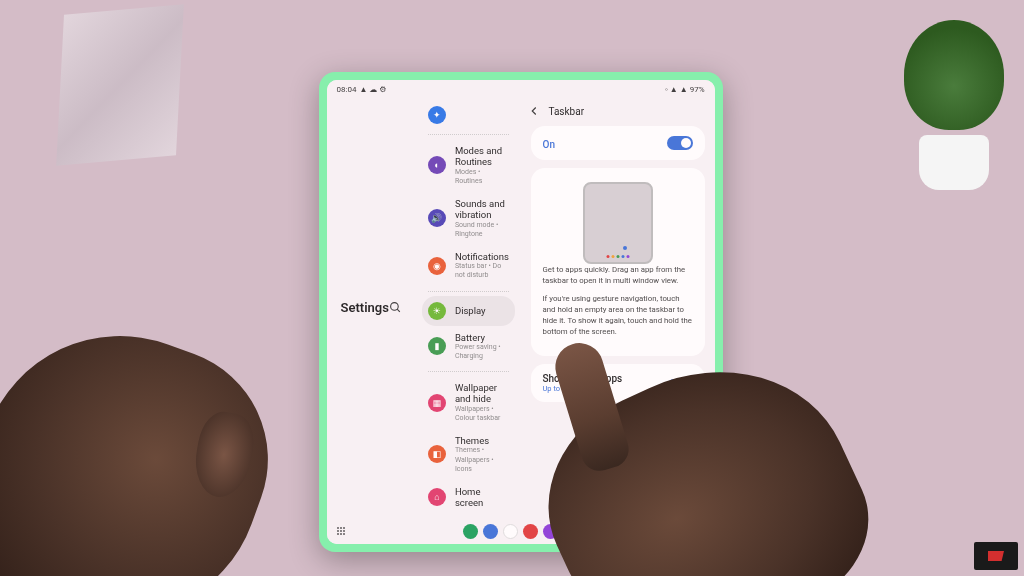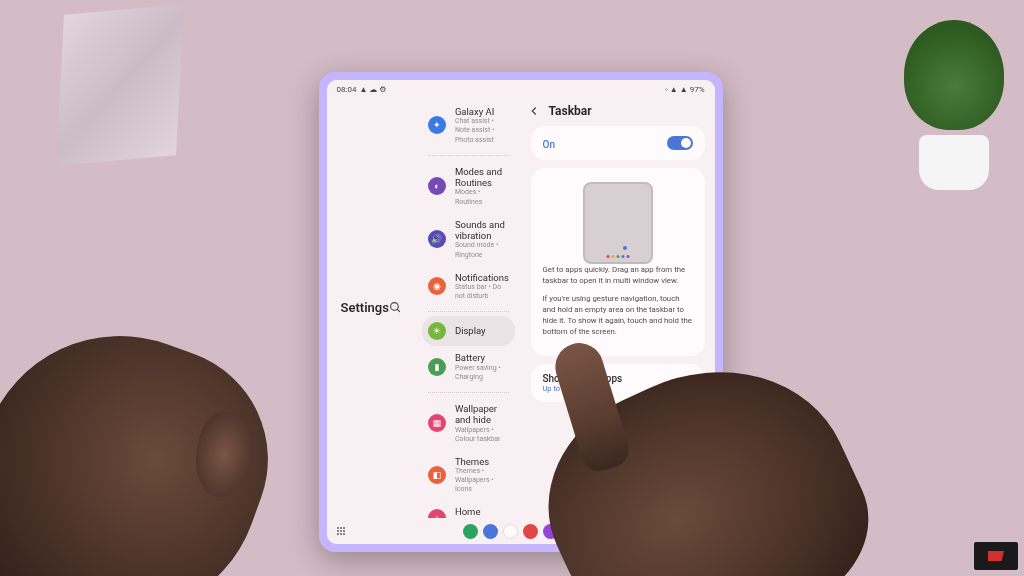--- a/index.html
+++ b/index.html
@@ -46,21 +46,21 @@
     bottom: 10px;
     left: 25px;
     width: 70px;
     height: 55px;
     background: #f5f5f5;
     border-radius: 8px 8px 20px 20px;
   }
   .tablet {
     width: 404px;
     height: 480px;
-    background: #c4b5fd;
+    background: #86efac;
     border-radius: 16px;
     padding: 8px;
     box-shadow: 0 8px 30px rgba(0,0,0,0.3);
     position: relative;
     margin-left: 17px;
   }
   .screen {
     width: 100%;
     height: 100%;
     background: #f8f4f6;
@@ -167,22 +167,22 @@
     flex-direction: column;
     padding: 2px 0 0 0;
   }
   .right-header {
     display: flex;
     align-items: center;
     gap: 8px;
     padding: 4px 14px 8px 6px;
   }
   .right-header h1 {
-    font-size: 12px;
-    font-weight: 700;
+    font-size: 10px;
+    font-weight: 400;
     color: #1a1a1a;
   }
   .back-chevron { width: 14px; height: 14px; }
   .detail-body {
     flex: 1;
     padding: 0 10px;
     display: flex;
     flex-direction: column;
     gap: 8px;
   }
@@ -386,24 +386,20 @@
         <div class="left-header">
           <h1>Settings</h1>
           <svg class="search-icon" viewBox="0 0 24 24" fill="none" stroke="#333" stroke-width="2">
               <circle cx="10" cy="10" r="7"></circle>
               <line x1="20" y1="20" x2="15" y2="15"></line>
             </svg>
         </div>
         <div class="settings-list">
           <div class="settings-item">
             <div class="item-icon" style="background:#2873e8">✦</div>
-            <div class="item-text">
-              <div class="item-title">Galaxy AI</div>
-              <div class="item-sub">Chat assist • Note assist • Photo assist</div>
-            </div>
           </div>
           <div class="divider"></div>
           <div class="settings-item">
             <div class="item-icon" style="background:#6a3fb5">◐</div>
             <div class="item-text">
               <div class="item-title">Modes and Routines</div>
               <div class="item-sub">Modes • Routines</div>
             </div>
           </div>
           <div class="settings-item">

